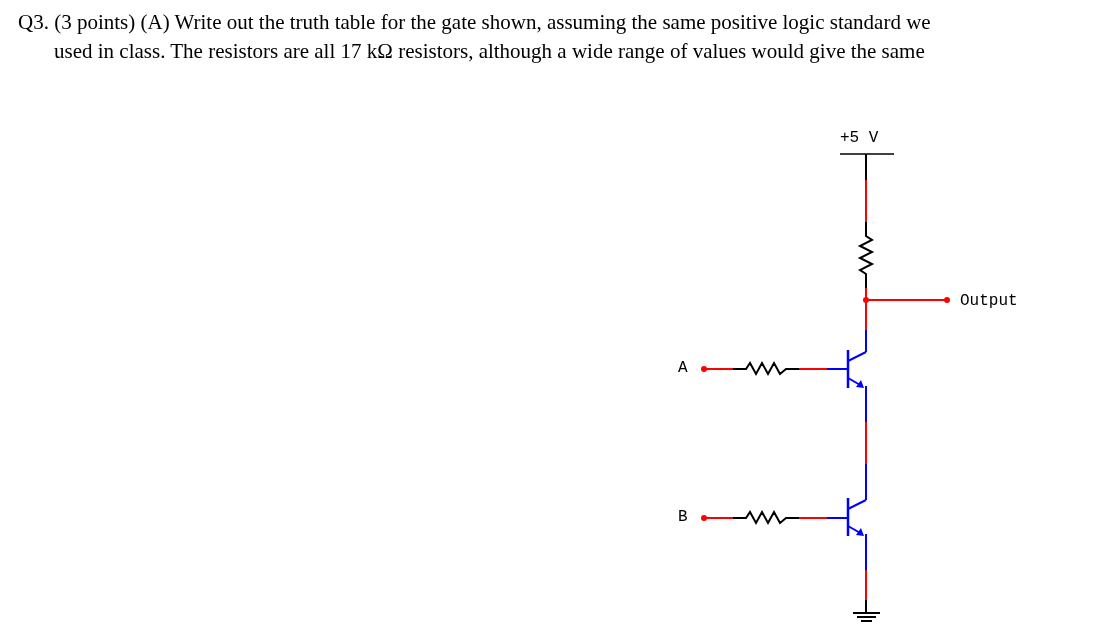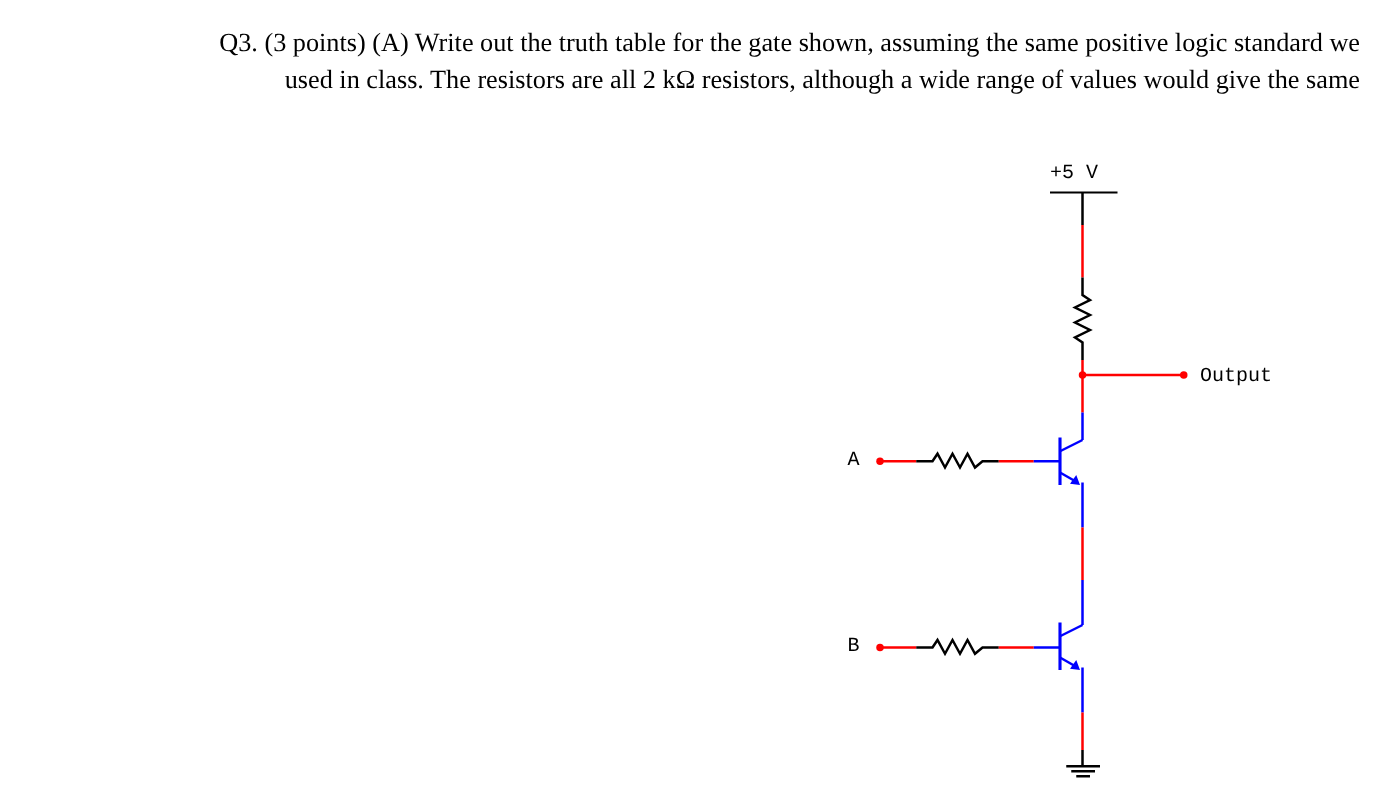--- a/index.html
+++ b/index.html
@@ -1,28 +1,28 @@
 <!DOCTYPE html>
 <html><head>
 <meta charset="utf-8">
 <style>
   html,body{margin:0;padding:0;background:#fff;}
   body{width:1098px;height:640px;position:relative;overflow:hidden;}
-  .q{position:absolute;left:18px;top:20px;width:1070px;font-family:"Liberation Serif",serif;font-size:21px;line-height:28.5px;color:#000;text-align:right;}
+  .q{position:absolute;left:18px;top:8px;width:1070px;font-family:"Liberation Serif",serif;font-size:21px;line-height:28.5px;color:#000;}
   .q .l{white-space:nowrap;}
   .q .ind{padding-left:36px;}
   svg{position:absolute;left:0;top:0;}
   .mono{font-family:"Liberation Mono",monospace;font-size:16px;fill:#000;}
 </style>
 </head>
 <body>
 
 <div class="q">
   <div class="l">Q3.  (3 points) (A) Write out the truth table for the gate shown, assuming the same positive logic standard we</div>
-  <div class="l ind">used in class.  The resistors are all 2 kΩ resistors, although a wide range of values would give the same</div>
+  <div class="l ind">used in class.  The resistors are all 17 kΩ resistors, although a wide range of values would give the same</div>
 </div>
 
 <svg width="1098" height="640">
 
   <text x="840" y="142" class="mono">+5 V</text>
   <line x1="840" y1="154" x2="894" y2="154" stroke="#000" stroke-width="1.5"></line>
   <line x1="866" y1="154" x2="866" y2="180" stroke="#000" stroke-width="2"></line>
   <line x1="866" y1="180" x2="866" y2="222" stroke="#f00" stroke-width="2"></line>
 
   <polyline fill="none" stroke="#000" stroke-width="2" points="866,222 866,236 872,240 860,246 872,252 860,258 872,264 860,270 866,274 866,288"></polyline>

